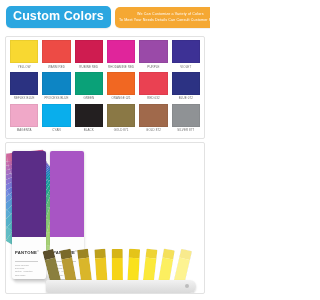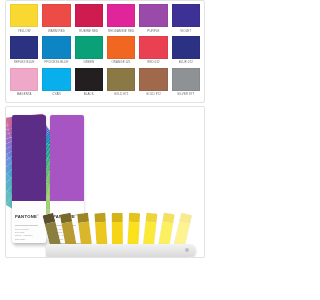--- a/index.html
+++ b/index.html
@@ -258,20 +258,28 @@
     background: rgba(0,0,0,0.10);
     filter: blur(1px);
     border-radius: 3px;
   }
 </style>
 </head>
 <body>
 
 <div id="page">
 
+  <div id="header">
+    <div id="title-pill" style="background: rgb(43, 166, 224);">Custom Colors</div>
+
+    <div id="tagline-pill" style="background: rgb(245, 168, 51);">
+      <div class="tagline-line">We Can Customize a Variety of Colors</div>
+      <div class="tagline-line">To Meet Your Needs Details Can Consult Customer Service</div>
+    </div>
+  </div>
 
   <div id="swatch-panel">
       <div class="swatch-row">
         <div class="swatch-cell">
           <div class="swatch-chip" style="background: rgb(248, 216, 49);"></div>
           <div class="swatch-label">YELLOW</div>
         </div>
         <div class="swatch-cell">
           <div class="swatch-chip" style="background: rgb(237, 75, 69);"></div>
           <div class="swatch-label">WARM RED</div>

